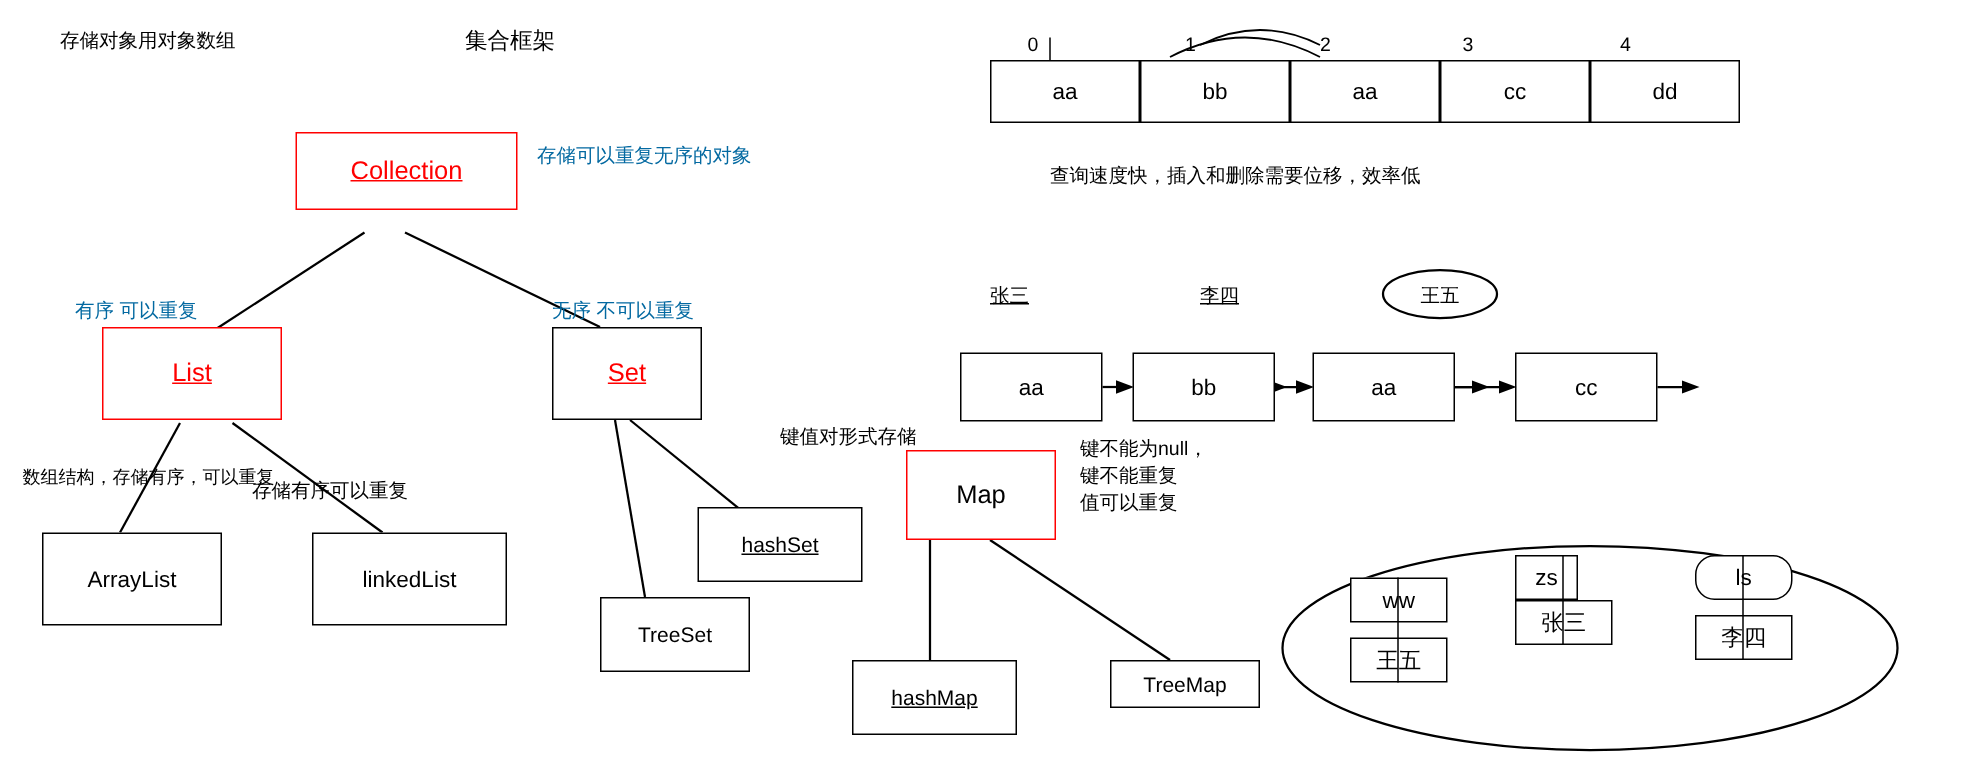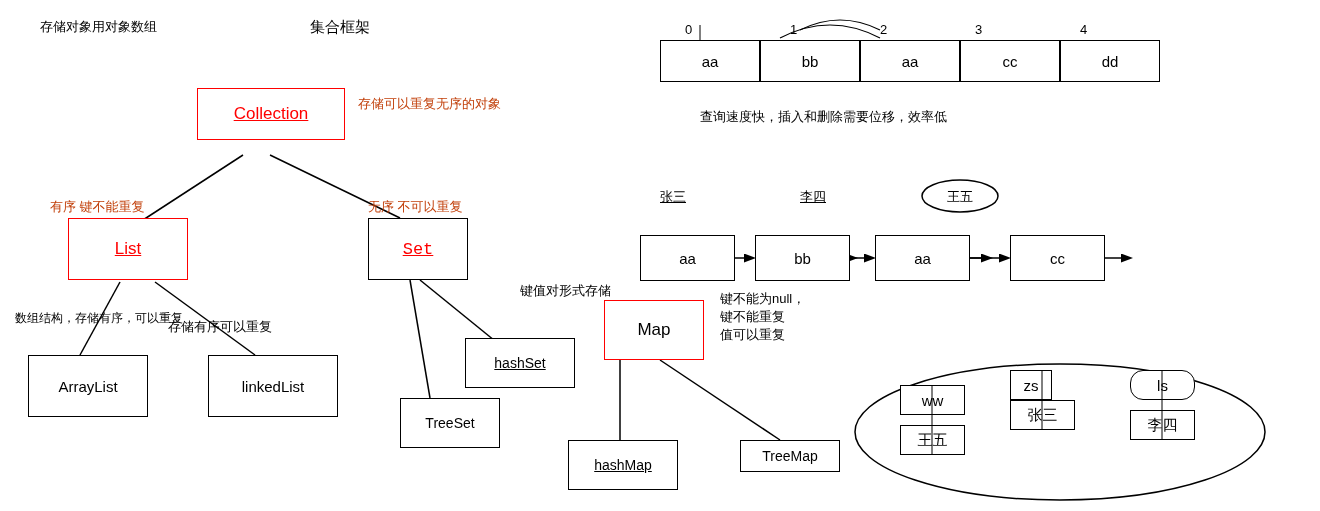--- a/index.html
+++ b/index.html
@@ -31,21 +31,21 @@
     }
     .text-red { color: red; }
     .text-underline { text-decoration: underline; }
     .label {
       position: absolute;
       font-size: 13px;
       color: #000;
       white-space: nowrap;
     }
     .label-red {
-      color: #c2410c;
+      color: #0369a1;
     }
     svg.lines {
       position: absolute;
       top: 0; left: 0;
       width: 1320px;
       height: 511px;
       overflow: visible;
       pointer-events: none;
     }
   </style>
@@ -92,24 +92,24 @@
   <div class="box box-red" style="left:197px; top:88px; width:148px; height:52px;">
     <span class="text-red text-underline" style="font-size:17px;">Collection</span>
   </div>
 
   <div class="label label-red" style="left:358px; top:95px;">存储可以重复无序的对象</div>
 
   <div class="box box-red" style="left:68px; top:218px; width:120px; height:62px;">
     <span class="text-red text-underline" style="font-size:17px;">List</span>
   </div>
 
-  <div class="label label-red" style="left:50px; top:198px;">有序 键不能重复</div>
+  <div class="label label-red" style="left:50px; top:198px;">有序 可以重复</div>
 
   <div class="box" style="left:368px; top:218px; width:100px; height:62px;">
-    <span class="text-red text-underline" style="font-size:17px;font-family:Liberation Mono, monospace;">Set</span>
+    <span class="text-red text-underline" style="font-size:17px;">Set</span>
   </div>
 
   <div class="label label-red" style="left:368px; top:198px;">无序 不可以重复</div>
 
   <div class="box" style="left:28px; top:355px; width:120px; height:62px;">
     <span style="font-size:15px;">ArrayList</span>
   </div>
 
   <div class="label" style="left:15px; top:310px; width:155px; font-size:12px; line-height:1.4;">
     <span>数组结构，存储有序，可以重复</span>

